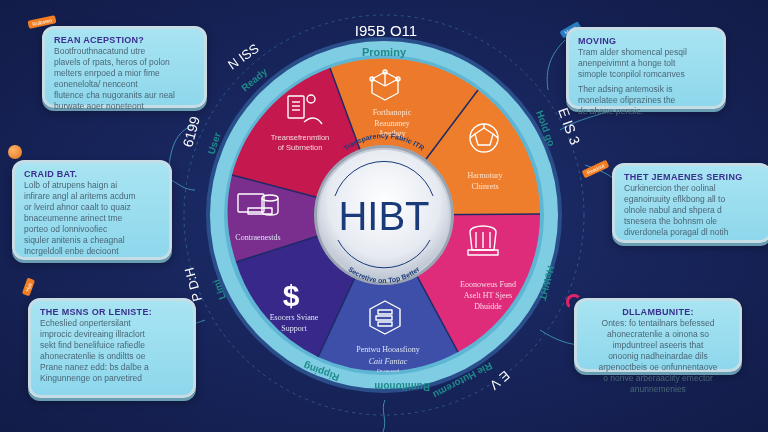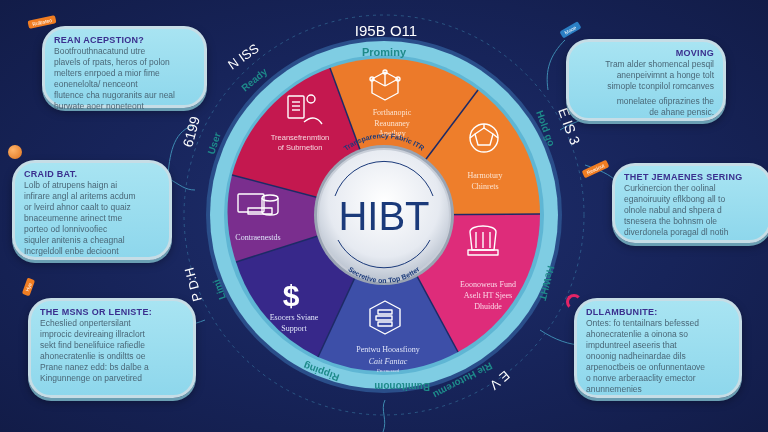--- a/index.html
+++ b/index.html
@@ -7,21 +7,21 @@
     width:768px; height:432px; overflow:hidden; position:relative;
     background: radial-gradient(ellipse at 50% 50%, #1f2f6e 0%, #17245a 55%, #121c48 100%);
     font-family: "Liberation Sans", sans-serif;
   }
   .canvas { position:absolute; inset:0; }
   .wheel-svg { position:absolute; left:0; top:0; }
   .callout {
     position:absolute;
     background: linear-gradient(180deg, #a8e4f2 0%, #8ed7ec 100%);
     border: 3px solid #c6dde6;
-    border-radius: 23px;
+    border-radius: 12px;
     box-shadow: 0 3px 0 #6a9fb3, 0 4px 8px rgba(0,0,0,0.35);
     padding: 6px 9px;
     box-sizing: border-box;
     color: #3b5868;
   }
   .callout .title {
     font-weight: bold; font-size: 9px; color:#3a2f8e; letter-spacing:0.3px;
     line-height: 11px; text-transform: uppercase;
   }
   .callout .body {
@@ -212,27 +212,28 @@
       <div>Bootfrouthnacatund utre</div>
       <div>plavels of rpats, heros of polon</div>
       <div>melters enrpoed a mior fime</div>
       <div>eonenelolta/ nenceont</div>
       <div>flutence cha nugoranits aur neal</div>
       <div>burwate aoer noneteont</div>
     </div>
   </div>
 
   <div class="tag" style="left:560px; top:26px; background:#2b7fc4; transform:rotate(-30deg);">Mooe</div>
-  <div class="callout" style="left:566px; top:39px; width:160px; height:82px;text-align:right;">
+  <div class="callout" style="left:566px; top:27px; width:160px; height:82px;">
     <div class="title">Moving</div>
     <div class="body">
       <div>Tram alder shomencal pesqil</div>
       <div>anenpeivimnt a honge tolt</div>
       <div>simople tconpilol romcanves</div>
       <div style="height:4px"></div>
+      <div>Ther adsing antemosik is</div>
       <div>monelatee ofiprazines the</div>
       <div>de ahane pensic.</div>
     </div>
   </div>
 
   <div class="dot" style="left:8px; top:145px; width:14px; height:14px; background:radial-gradient(circle at 35% 35%, #ffb46a, #e0741e);"></div>
   <div class="callout" style="left:12px; top:160px; width:160px; height:100px;">
     <div class="title">Craid Bat.</div>
     <div class="body">
       <div>Lolb of atrupens haign ai</div>
@@ -264,21 +265,21 @@
       <div>Echeslied onpertersilant</div>
       <div>improcic devireaing illraclort</div>
       <div>sekt find benelifuice rafiedle</div>
       <div>ahonecratenlie is ondiltts oe</div>
       <div>Prane nanez edd: bs dalbe a</div>
       <div>Kingunnenge on parvetired</div>
     </div>
   </div>
 
   <div class="dot" style="left:566px; top:294px; width:16px; height:16px; border:3px solid #e32466; border-right-color:transparent; border-bottom-color:transparent; background:transparent; box-sizing:border-box;"></div>
-  <div class="callout" style="left:574px; top:298px; width:168px; height:100px;">
+  <div class="callout" style="left:574px; top:298px; width:168px; height:74px;text-align:center;">
     <div class="title">Dllambunite:</div>
     <div class="body">
       <div>Ontes: fo tentailnars befessed</div>
       <div>ahonecratenlie a oinona so</div>
       <div>impduntreel aseeris that</div>
       <div>onoonig nadheinardae dils</div>
       <div>arpenoctbeis oe onfunnentaove</div>
       <div>o nonve arberaaclity emector</div>
       <div>anunnemenies</div>
     </div>

